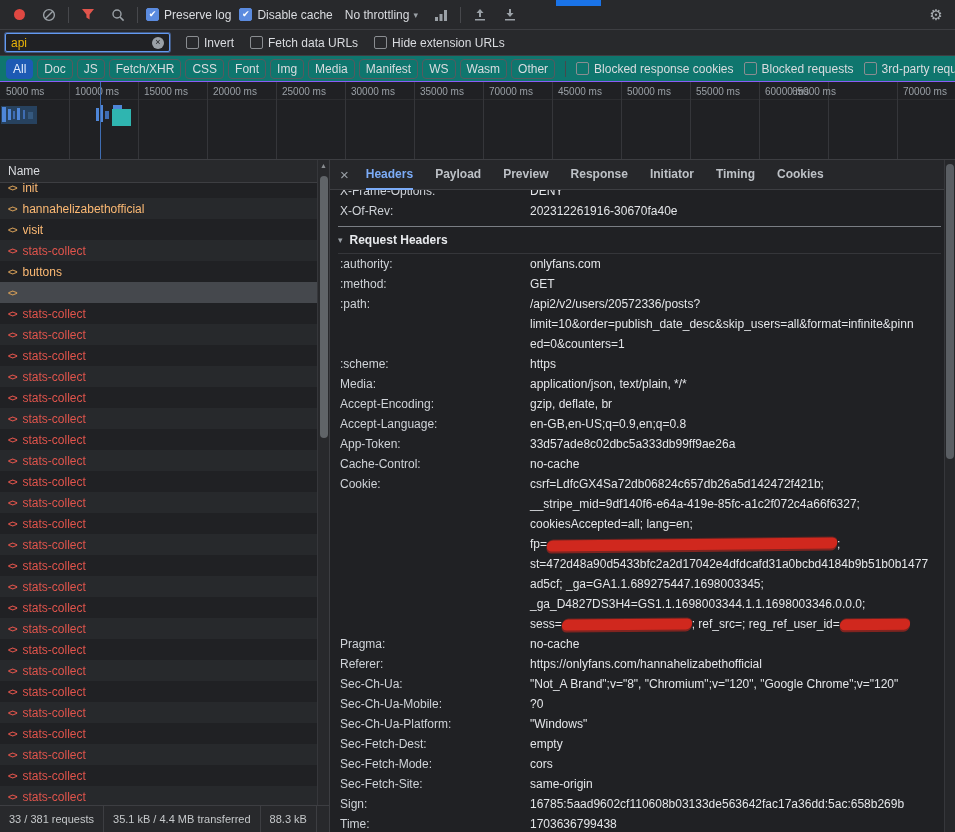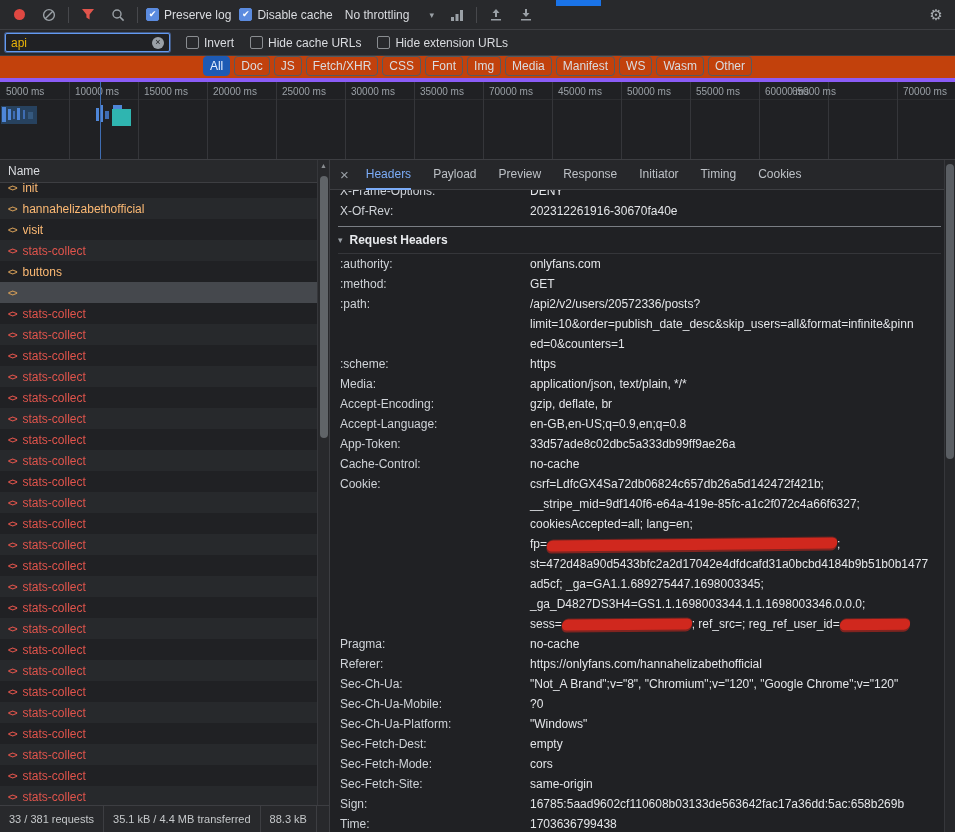--- a/index.html
+++ b/index.html
@@ -14,42 +14,42 @@
     position:relative; display:flex; align-items:center; gap:8px;
     height:30px; padding:0 8px; background:#28292c; border-bottom:1px solid #3d3e42;
   }
   .top-accent { position:absolute; top:0; left:556px; width:45px; height:6px; background:#1a73e8; }
   .icon-btn { display:flex; align-items:center; justify-content:center; width:22px; height:22px; border-radius:2px; cursor:pointer; flex:0 0 auto; }
   .divider { width:1px; height:16px; background:#47484c; flex:0 0 auto; }
   .record-dot { width:11px; height:11px; border-radius:50%; background:#df4842; }
   .cb-group { display:flex; align-items:center; gap:5px; color:#dadce0; cursor:pointer; white-space:nowrap; }
   .cb { width:13px; height:13px; border:1px solid #8a8d91; border-radius:2px; display:inline-flex; align-items:center; justify-content:center; background:transparent; flex:0 0 auto; }
   .cb.checked { background:#5b8bdf; border-color:#5b8bdf; color:#fff; font-size:9px; line-height:1; }
-  .throttle { display:flex; align-items:center; gap:20px; color:#dadce0; padding:2px 4px; cursor:pointer; white-space:nowrap; }
+  .throttle { display:flex; align-items:center; gap:4px; color:#dadce0; padding:2px 4px; cursor:pointer; white-space:nowrap; }
   .dd-arrow { font-size:9px; color:#9aa0a6; }
   .gear { margin-left:auto; font-size:15px; color:#a8adb2; }
   
   .filterbar {
     display:flex; align-items:center; gap:16px; height:26px; padding:0 5px;
     background:#28292c; border-bottom:1px solid #3d3e42;
   }
   .filter-box {
     display:flex; align-items:center; gap:4px; width:165px; height:19px;
     background:#202124; border:1px solid #639af2; border-radius:2px; padding:0 5px;
     box-shadow:0 0 0 1px rgba(99,154,242,.45);
   }
   .filter-box input {
     flex:1; min-width:0; background:transparent; border:none; outline:none;
     color:#eab308; font:12px "Liberation Sans", sans-serif;
   }
   .clear-circle { width:12px; height:12px; border-radius:50%; background:#9aa0a6; color:#202124; font-size:9px; line-height:1; display:flex; align-items:center; justify-content:center; cursor:pointer; flex:0 0 auto; }
   
   .typebar {
     display:flex; align-items:center; gap:10px; height:26px; padding:0 6px;
-    background:#c2410c; border-bottom:4px solid #8b5cf6;flex-direction:column;
+    background:#0f766e; border-bottom:1px solid #8b5cf6;
   }
   .chips { display:flex; align-items:center; gap:4px; }
   .chip {
     padding:2px 6px; border:1px solid #555a5f; border-radius:4px;
     color:#dadce0; cursor:pointer; white-space:nowrap;
   }
   .chip-selected { background:#1d5ab4; border-color:#1d5ab4; color:#e6efff; }
   
   .overview { position:relative; height:78px; background:#202124; border-bottom:1px solid #3d3e42; overflow:hidden; }
   .ovline { position:absolute; top:0; bottom:0; width:1px; background:#35363a; }
@@ -74,21 +74,21 @@
   .left-thumb { position:absolute; left:2px; width:8px; top:16px; height:262px; background:#606468; border-radius:4px; cursor:pointer; }
   .status {
     height:27px; flex:0 0 27px; background:#28292c; border-top:1px solid #3d3e42;
     display:flex; align-items:stretch; font-size:11px; color:#c5c8ca; overflow:hidden;
   }
   .status span { display:flex; align-items:center; padding:0 9px; border-right:1px solid #3d3e42; white-space:nowrap; }
   
   .right { position:relative; flex:1; min-width:0; display:flex; flex-direction:column; }
   .tabbar { height:30px; flex:0 0 30px; display:flex; align-items:center; background:#26272a; border-bottom:1px solid #3d3e42; padding-right:12px; }
   .close-x { margin:0 6px 0 10px; color:#9aa0a6; font-size:15px; cursor:pointer; }
-  .dtab { margin:0 11px; height:30px; line-height:29px; color:#bdc1c6; cursor:pointer; white-space:nowrap; }
+  .dtab { margin:0 11px; height:30px; line-height:29px; color:#bdc1c6; cursor:pointer; white-space:nowrap;font-weight:bold; }
   .dtab-sel { color:#7cacf8; box-shadow:inset 0 -2px 0 #7cacf8; }
   .detail-content { flex:1; overflow:hidden; padding:0 14px 0 8px; }
   .hdr-row { display:grid; grid-template-columns:180px 1fr; column-gap:10px; padding-left:2px; line-height:20px; }
   .hdr-name { color:#cfd3d8; white-space:nowrap; }
   .hdr-value { color:#e4e6e9; white-space:pre-wrap; word-break:break-all; }
   #partial-headers { margin-top:-9px; }
   .section-sep { height:1px; background:#7a7e84; margin-top:5px; }
   .section-head { display:flex; align-items:center; gap:7px; height:27px; border-bottom:1px solid #35363a; color:#e8eaed; font-weight:bold; cursor:pointer; }
   .tri { font-size:9px; color:#9aa0a6; font-weight:normal; }
   .redact {
@@ -170,21 +170,21 @@
     <div class="filter-box">
       <input type="text" value="api" style="">
       <span class="clear-circle">×</span>
     </div>
     <div class="cb-group">
       <span class="cb"></span>
       <span>Invert</span>
     </div>
     <div class="cb-group">
       <span class="cb"></span>
-      <span>Hide cache URLs</span>
+      <span>Fetch data URLs</span>
     </div>
     <div class="cb-group">
       <span class="cb"></span>
       <span>Hide extension URLs</span>
     </div>
   </div>
 
   <div class="typebar">
     <div class="chips" id="chips">
         <div class="chip chip-selected">All</div>

